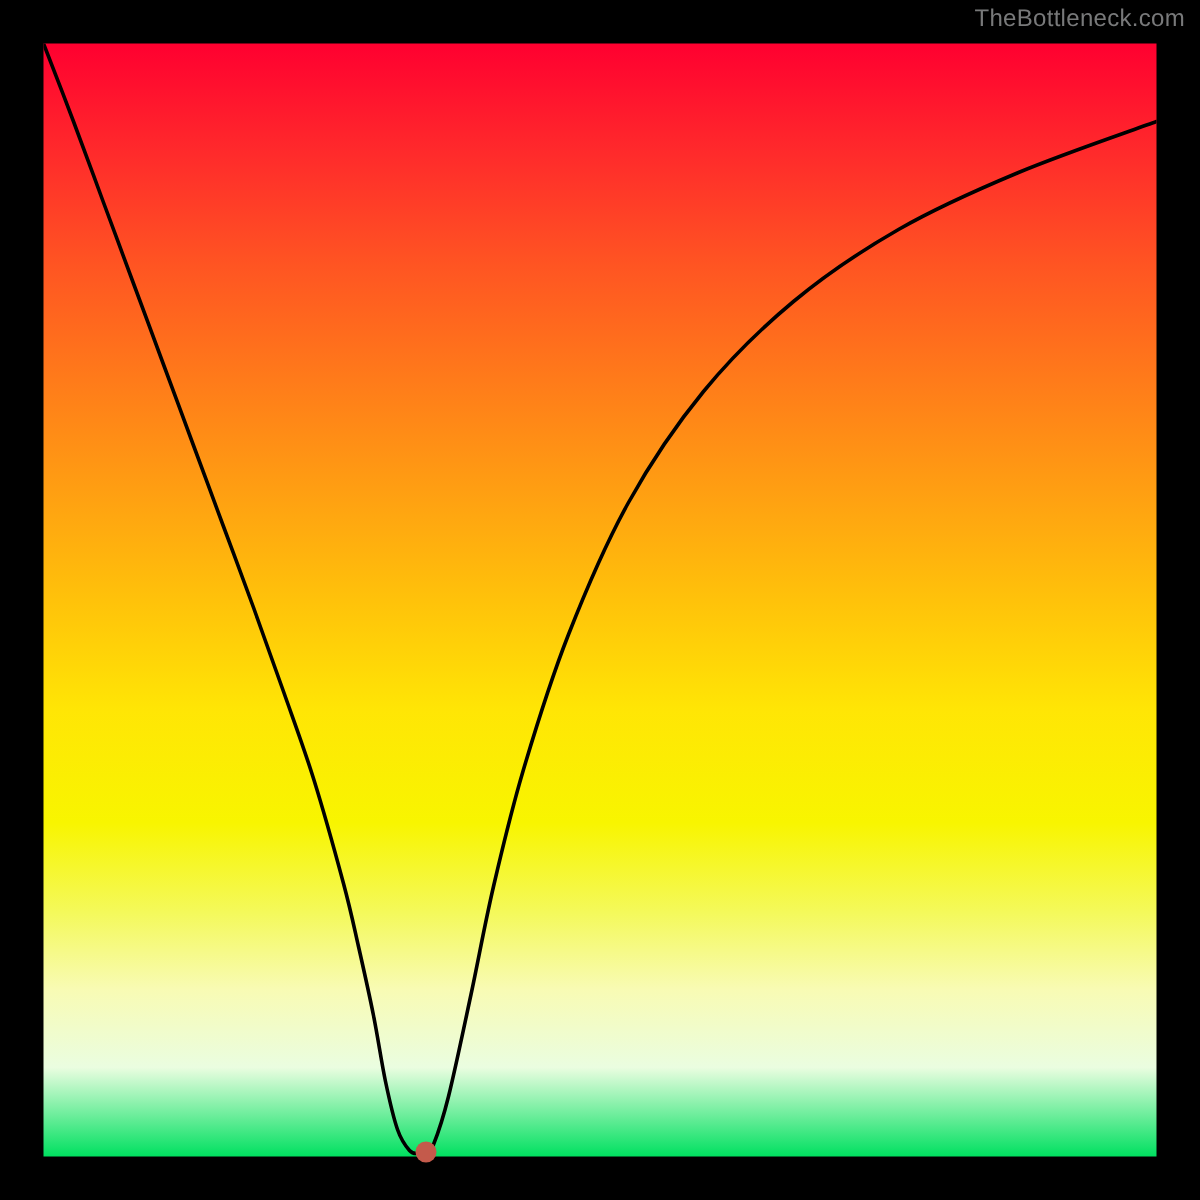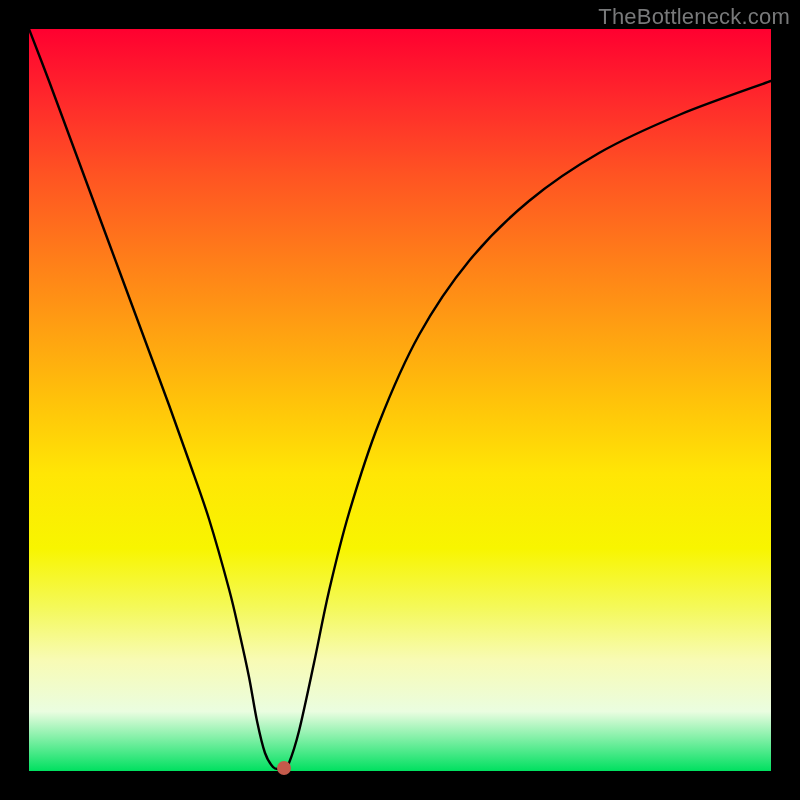--- a/index.html
+++ b/index.html
@@ -44,21 +44,21 @@
   left: 0;
   top: 0;
   width: 742px;
   height: 742px;
 }
 .watermark {
   position: absolute;
   top: 4px;
   right: 10px;
   color: #78797a;
-  font-size: 22px;
+  font-size: 16px;
   font-weight: 500;
   letter-spacing: 0.2px;
 }
 .marker {
   position: absolute;
   width: 14px;
   height: 14px;
   border-radius: 50%;
   background: #c45a4b;
   transform: translate(-50%, -50%);

